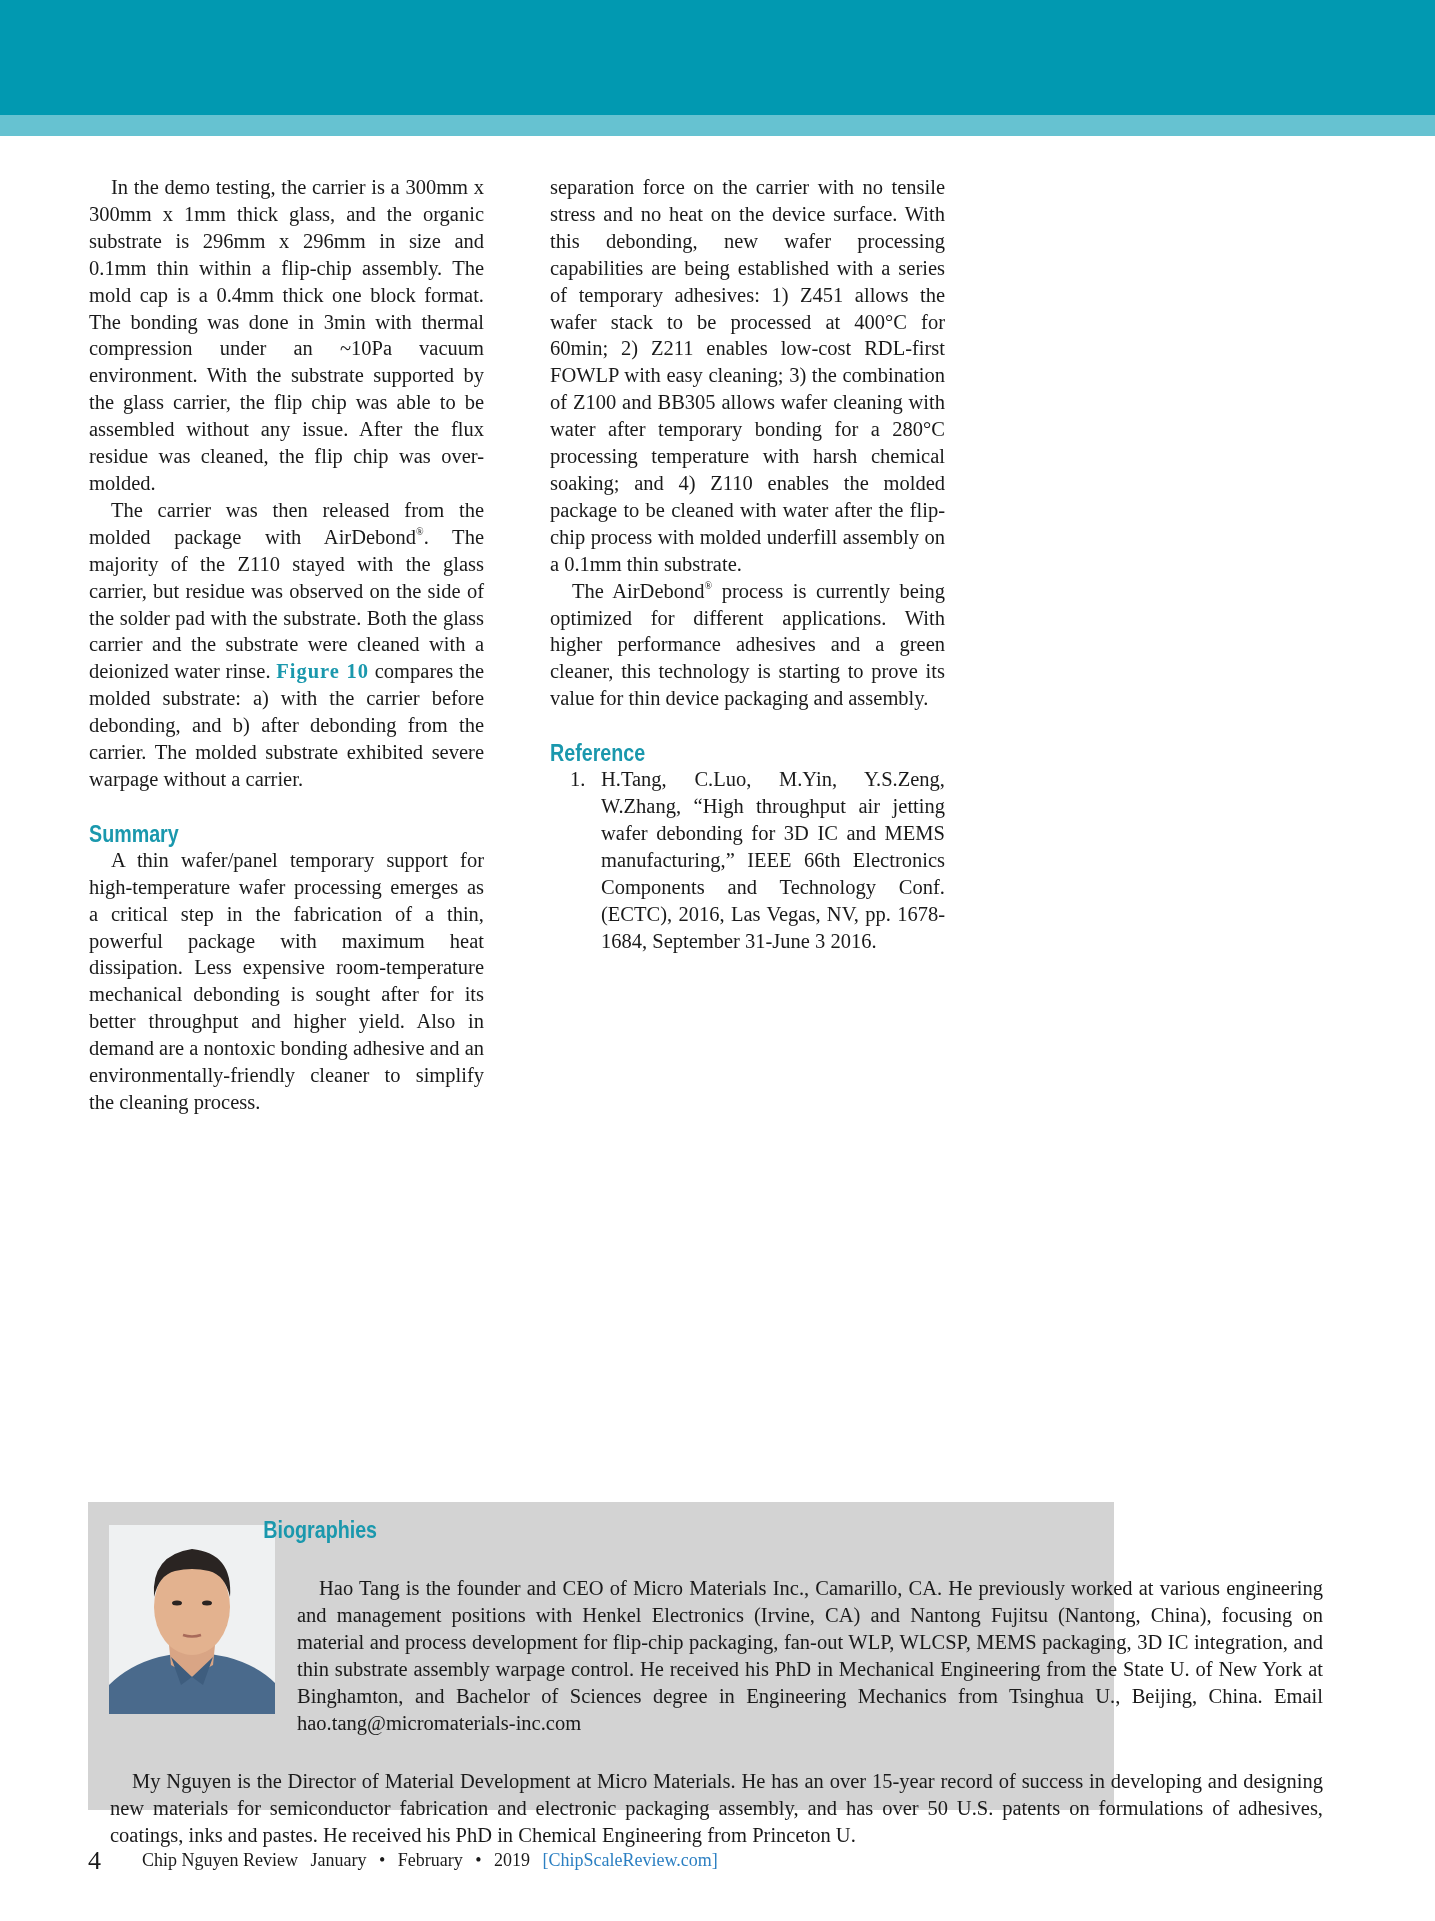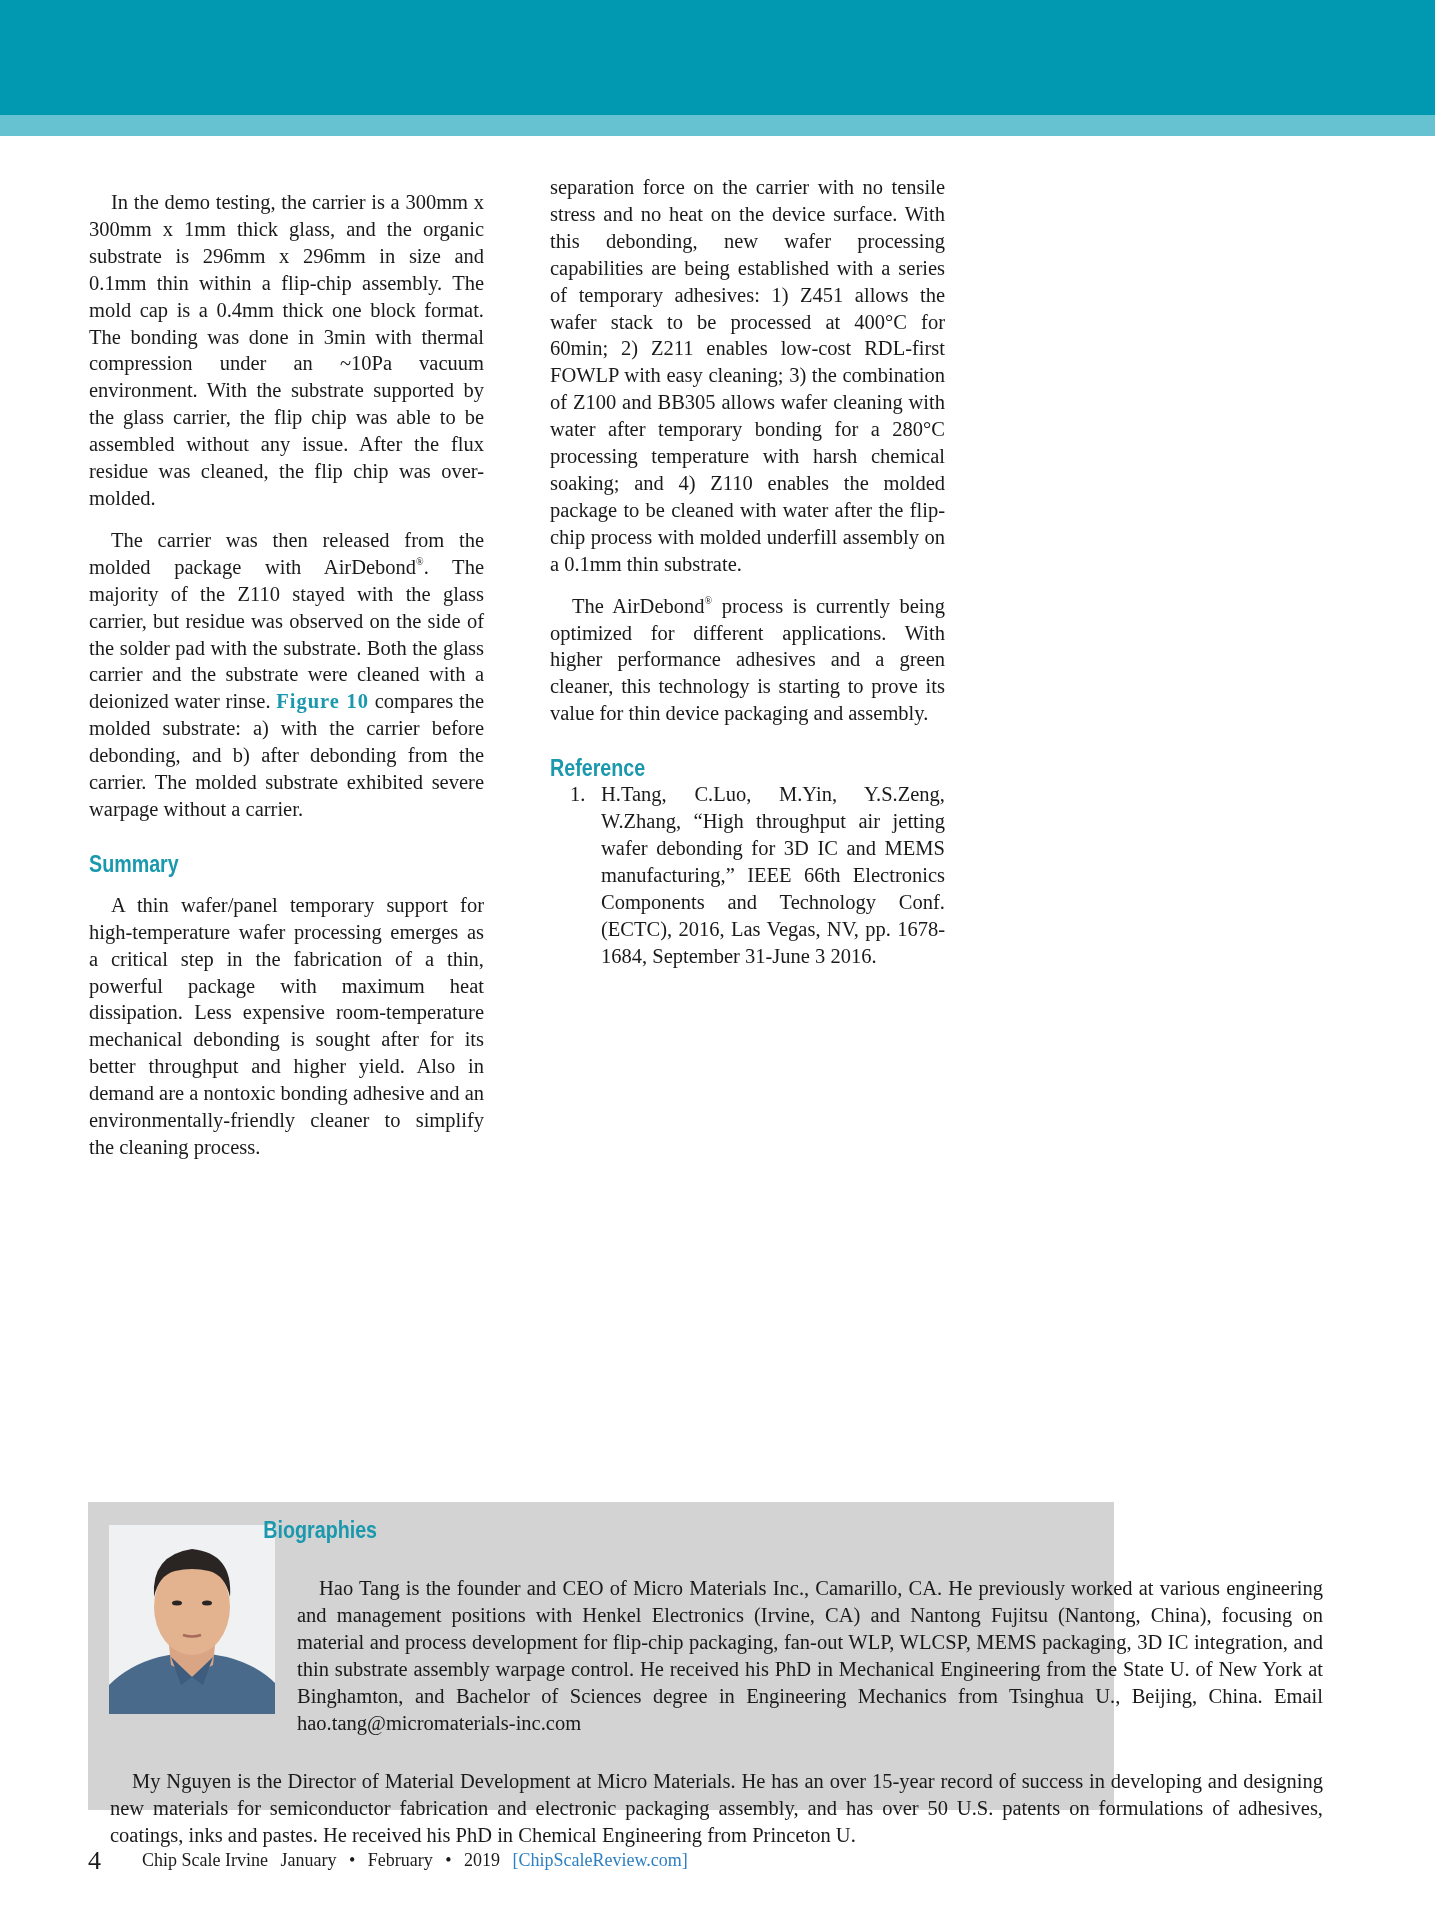--- a/index.html
+++ b/index.html
@@ -8,21 +8,21 @@
     background: #ffffff; color: #1a1a1a;
     font-family: "Liberation Serif", "DejaVu Serif", serif;
   }
   .band-dark { position: absolute; left: 0; top: 0; width: 1435px; height: 115px; background: #0199b1; }
   .band-light { position: absolute; left: 0; top: 115px; width: 1435px; height: 21px; background: #66c2d1; }
 
   .col { position: absolute; top: 174px; width: 395px; font-size: 20.5px; line-height: 26.9px; }
   .col-left { left: 89px; }
   .col-right { left: 550px; }
   .col p { margin: 0; text-align: justify; text-align-last: left; }
-  .col p.indent { text-indent: 22px; margin-top: 15px; }
+  .col p.indent { text-indent: 22px; }
   .figref { color: #1a98ad; font-weight: bold; letter-spacing: 1px; }
   sup.reg { font-size: 10px; line-height: 0; vertical-align: 9px; }
 
   .section-head {
     font-family: "Liberation Sans", "DejaVu Sans", sans-serif;
     font-weight: bold; color: #1a98ad; font-size: 24px; line-height: 27px;
     transform: scaleX(0.82); transform-origin: left center;
     margin: 0; white-space: nowrap;
   }
   .gap-head { height: 27px; }
@@ -99,21 +99,21 @@
     <div class="bio-float"></div>
     <h2 class="section-head">Biographies</h2>
     <p class="indent">Hao Tang is the founder and CEO of Micro Materials Inc., Camarillo, CA. He previously worked at various engineering and management positions with Henkel Electronics (Irvine, CA) and Nantong Fujitsu (Nantong, China), focusing on material and process development for flip-chip packaging, fan-out WLP, WLCSP, MEMS packaging, 3D IC integration, and thin substrate assembly warpage control. He received his PhD in Mechanical Engineering from the State U. of New York at Binghamton, and Bachelor of Sciences degree in Engineering Mechanics from Tsinghua U., Beijing, China. Email hao.tang@micromaterials-inc.com</p>
     <p class="indent">My Nguyen is the Director of Material Development at Micro Materials. He has an over 15-year record of success in developing and designing new materials for semiconductor fabrication and electronic packaging assembly, and has over 50 U.S. patents on formulations of adhesives, coatings, inks and pastes. He received his PhD in Chemical Engineering from Princeton U.</p>
   </div>
 </div>
 
 <div class="footer">
   <span class="page-num">4</span>
   <span class="pub">
-    <span>Chip Scale Irvine</span>
+    <span>Chip Nguyen Review</span>
     <span>January</span>
     <span>•</span>
     <span>February</span>
     <span>•</span>
     <span>2019</span>
     <span class="link">[ChipScaleReview.com]</span>
   </span>
 </div>
 
 </body></html>

